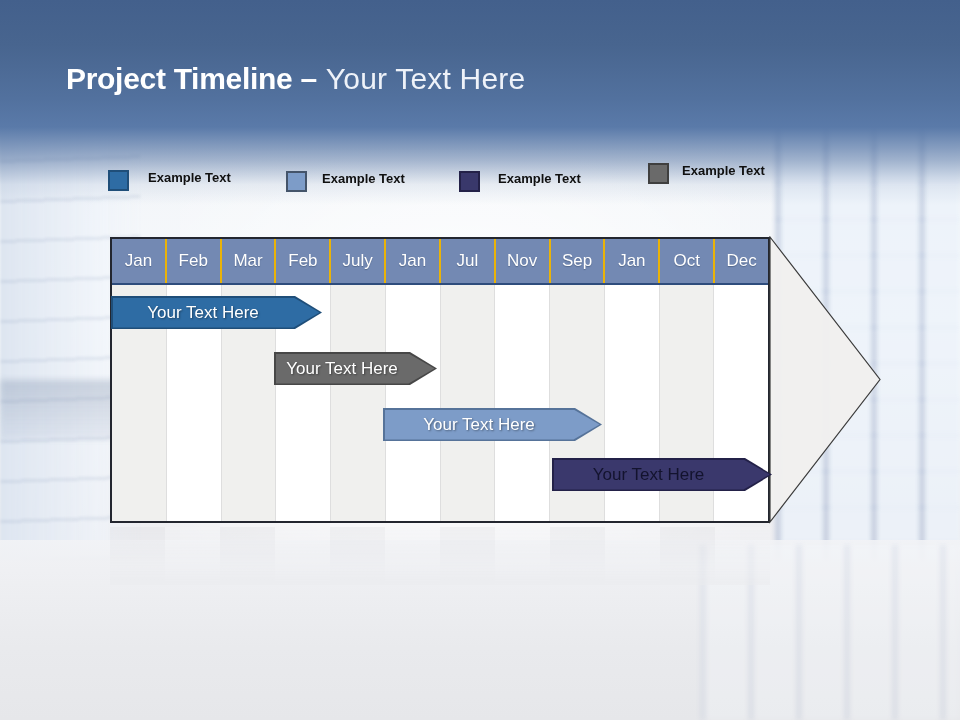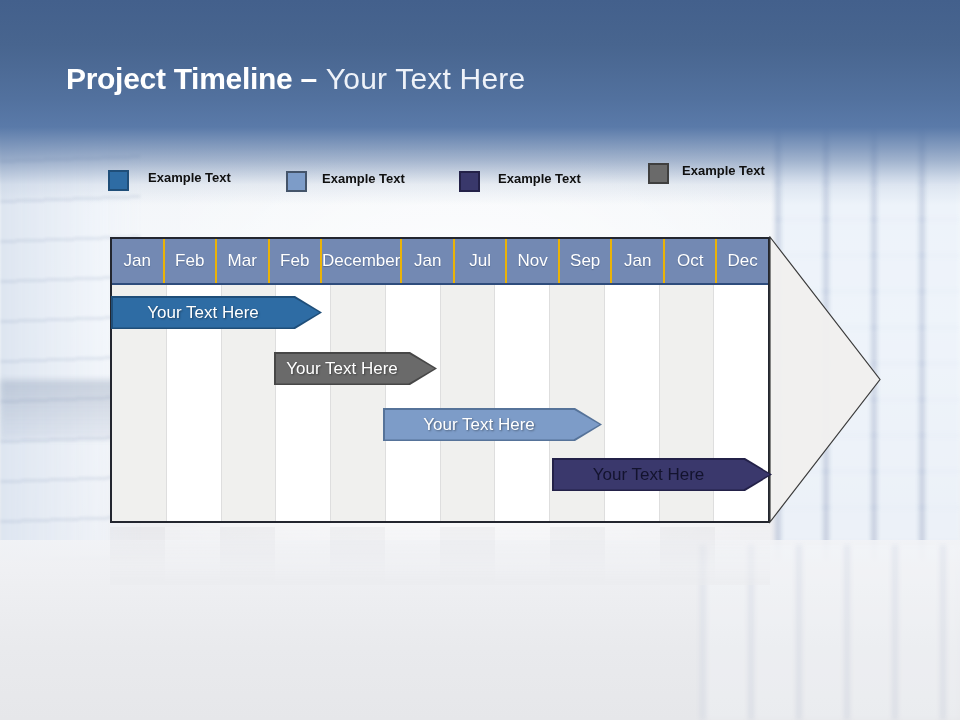--- a/index.html
+++ b/index.html
@@ -117,21 +117,21 @@
     <div class="legend-swatch" style="background-color: rgb(106, 106, 106); border-color: rgb(63, 63, 63);"></div>
     <span class="legend-label">Example Text</span>
   </div>
 
   <div class="timeline-table">
     <div class="month-row">
       <div class="month-cell">Jan</div>
       <div class="month-cell">Feb</div>
       <div class="month-cell">Mar</div>
       <div class="month-cell">Feb</div>
-      <div class="month-cell">December</div>
+      <div class="month-cell">July</div>
       <div class="month-cell">Jan</div>
       <div class="month-cell">Jul</div>
       <div class="month-cell">Nov</div>
       <div class="month-cell">Sep</div>
       <div class="month-cell">Jan</div>
       <div class="month-cell">Oct</div>
       <div class="month-cell">Dec</div>
     </div>
     <div class="grid-row">
       <div class="grid-col odd"></div>

